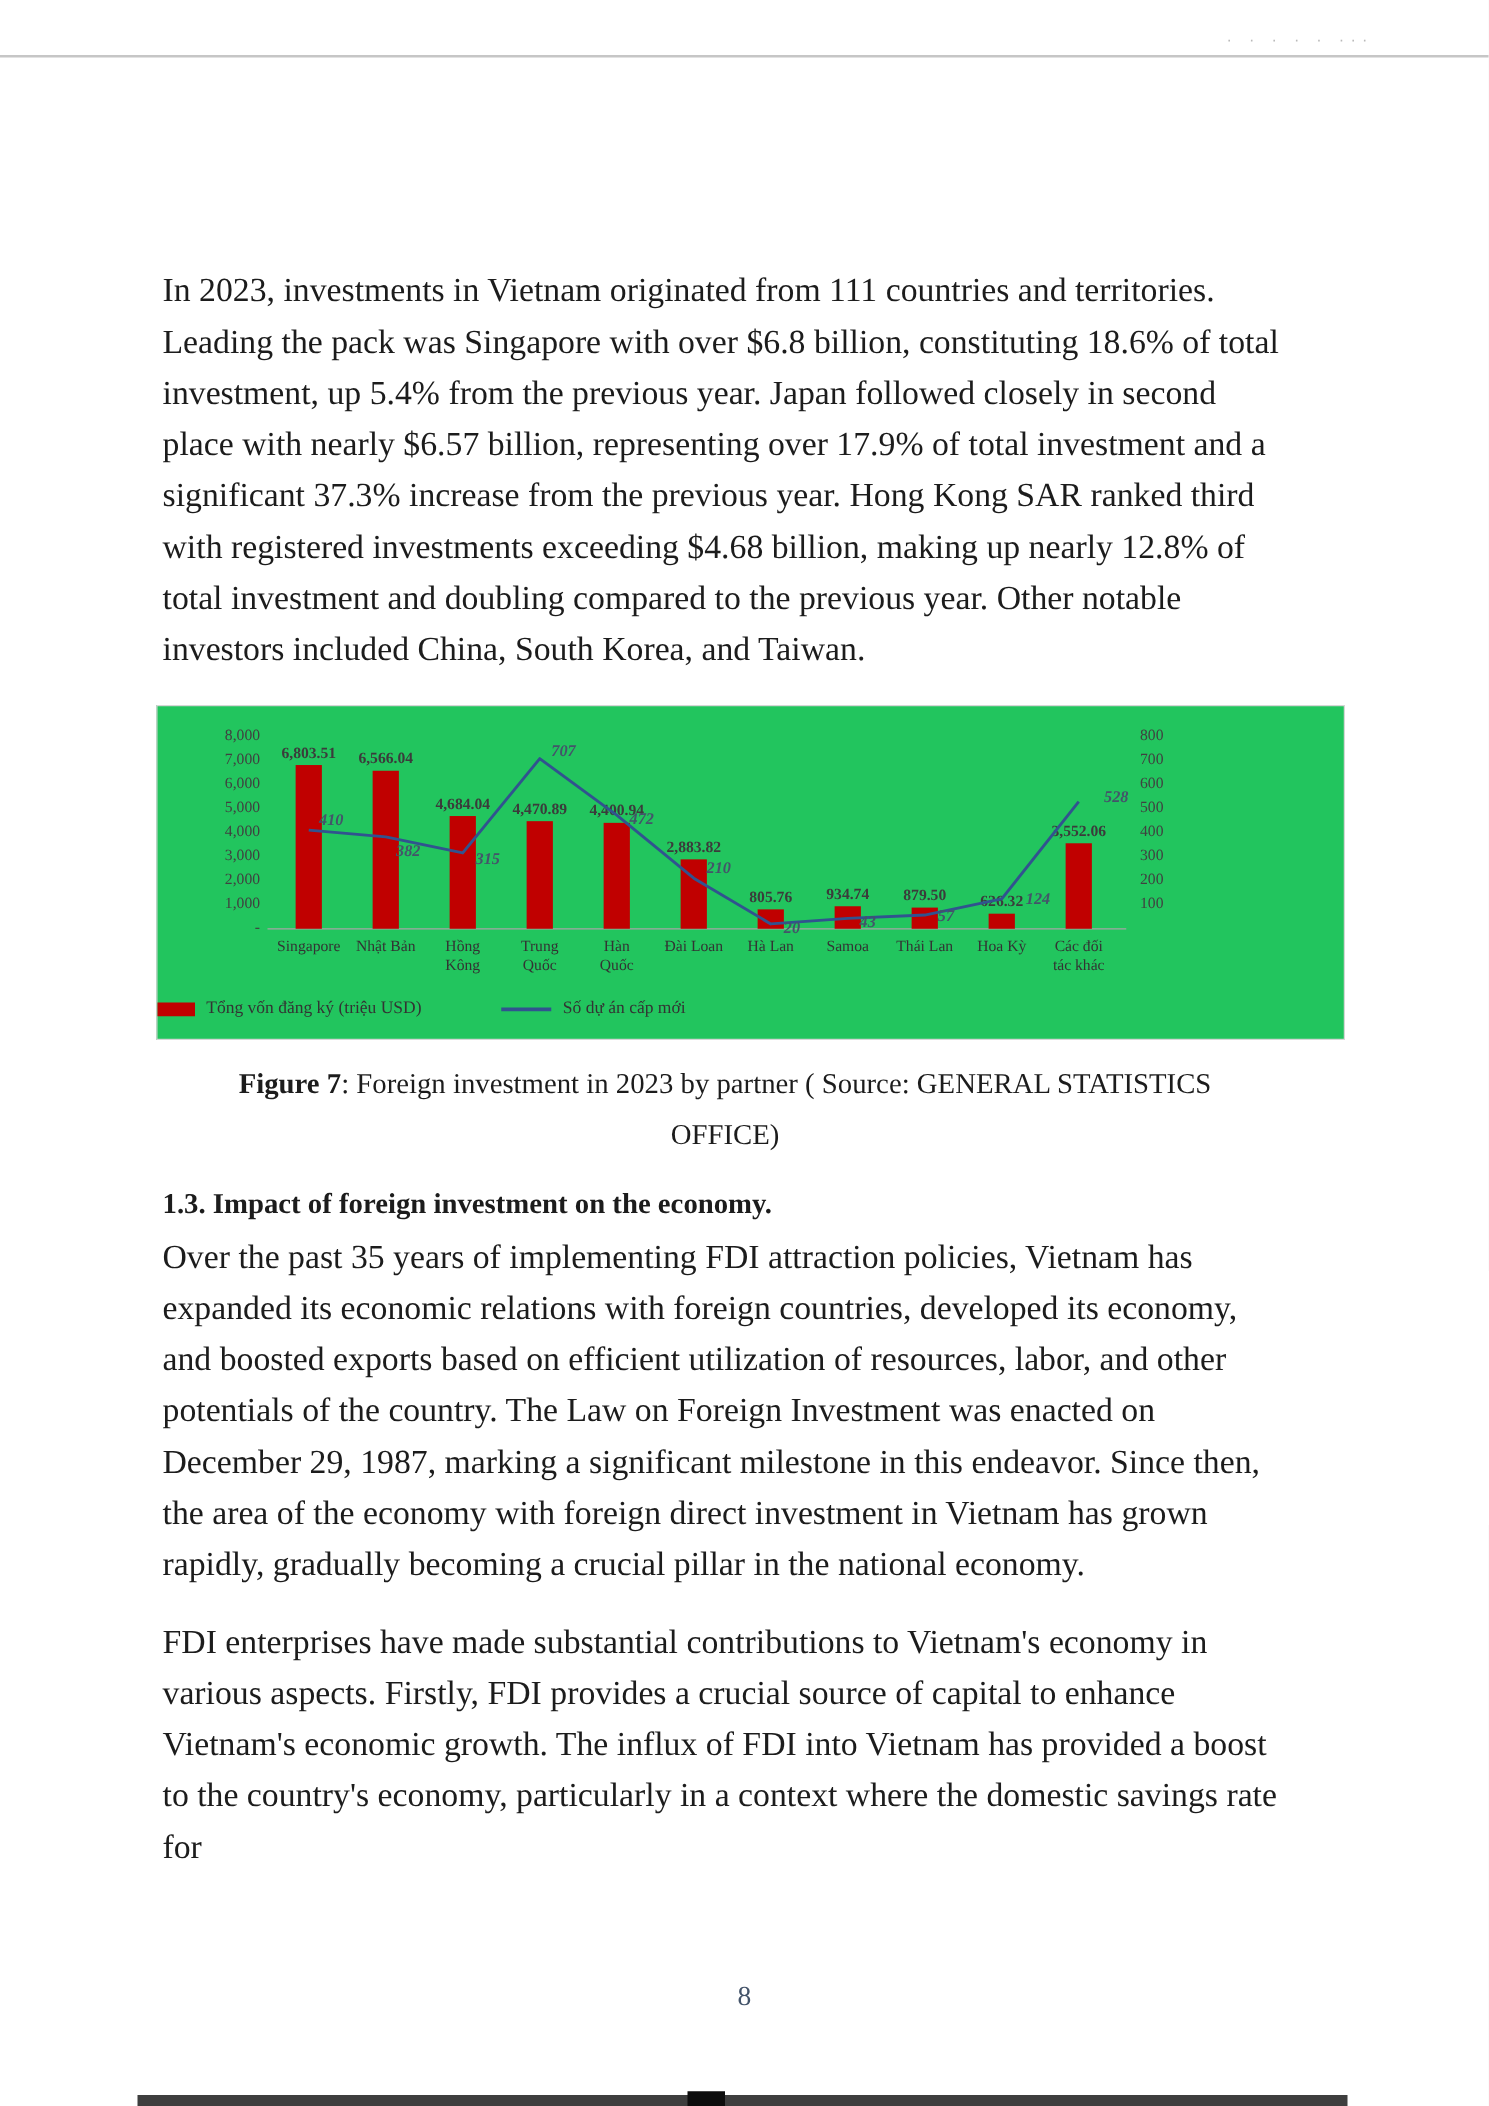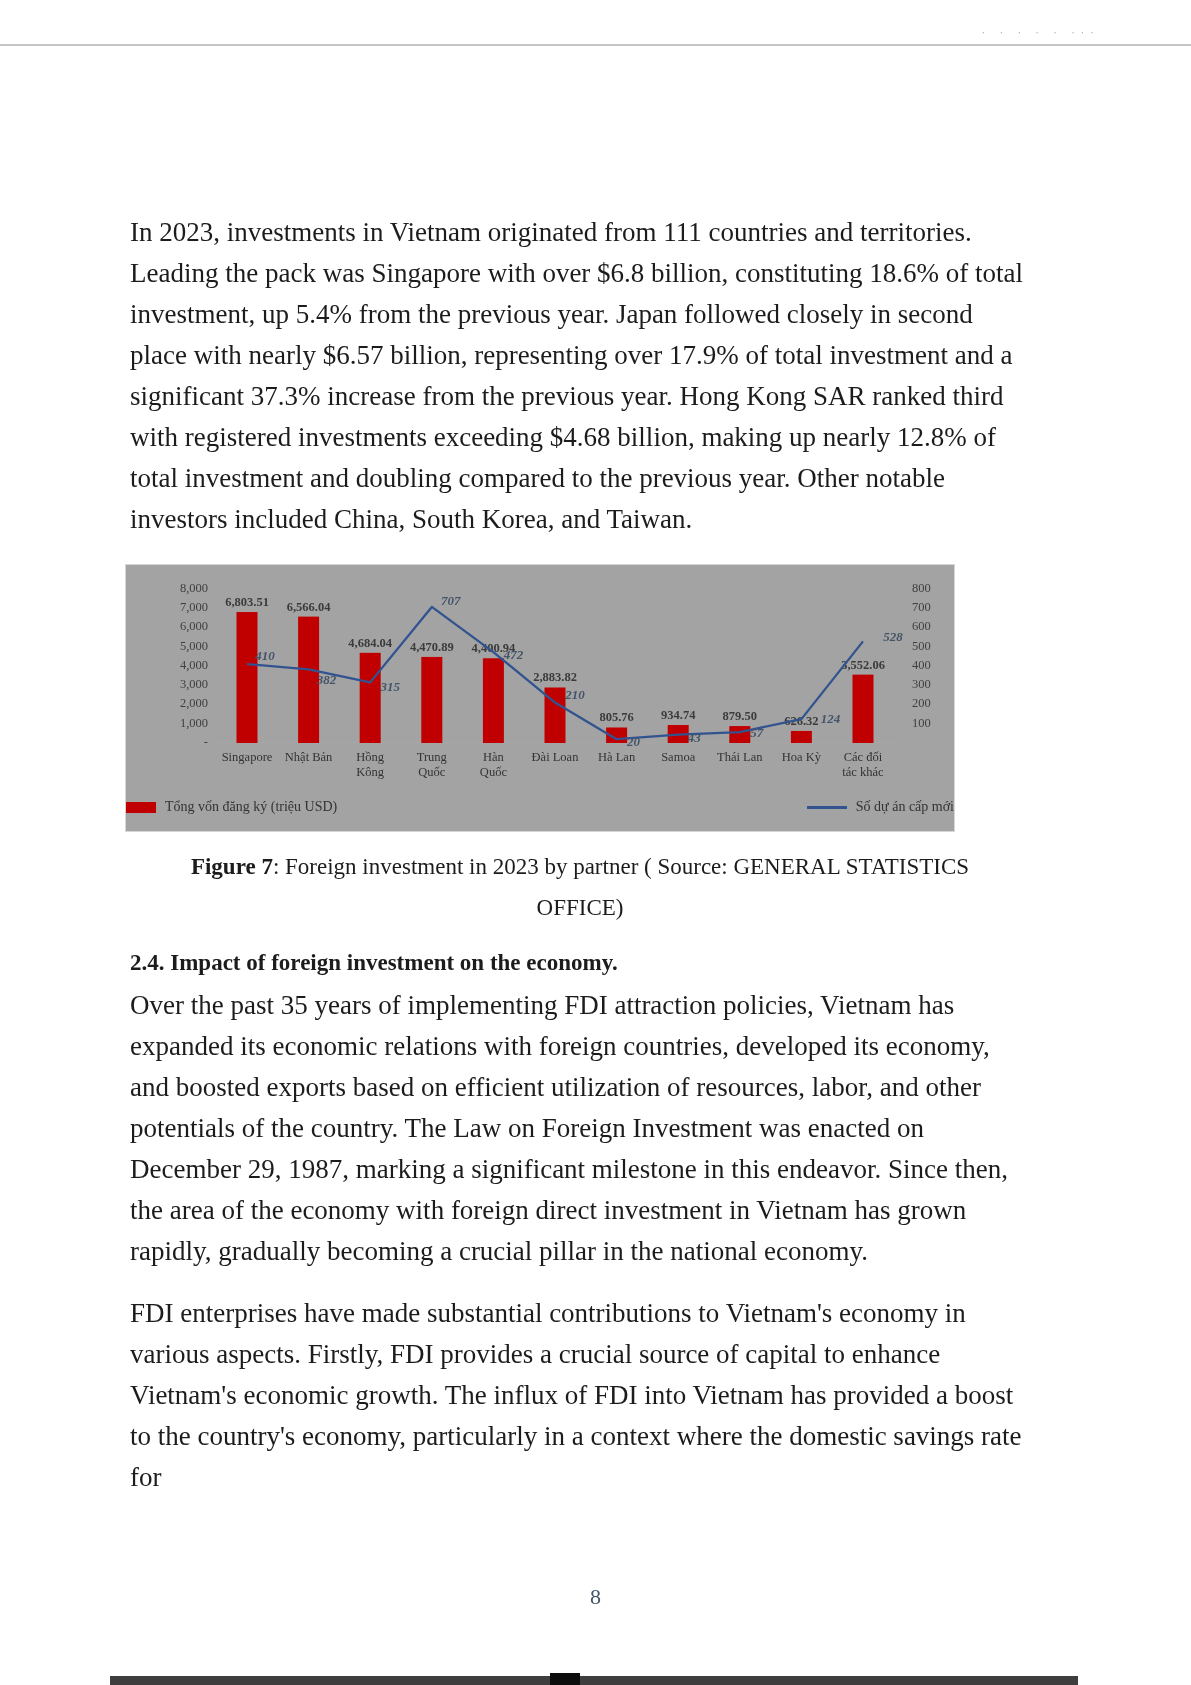--- a/index.html
+++ b/index.html
@@ -11,28 +11,28 @@
     overflow:hidden;
     font-family:"Liberation Serif", serif;
     color:#1c1c1c;
   }
   .top-rule{position:absolute;top:44px;left:0;width:100%;height:2px;background:#c6c6c6;}
   .top-dots{position:absolute;top:24px;right:92px;color:#b9b9b9;font-size:13px;letter-spacing:5px;font-family:"Liberation Sans",sans-serif;}
   .content{position:absolute;left:130px;top:212px;width:900px;}
   .para{font-size:27px;line-height:41px;margin:0;text-align:left;}
   .figure-box{
     margin:24px 0 0 -5px;
-    width:830px;
+    width:951px;
     border:1px solid #d6d6d6;
-    background:#a3a3a3;
+    background:#22c55e;
     box-sizing:border-box;
     padding:6px 0 16px 0;
   }
   .figure-box svg{display:block;font-family:"Liberation Serif",serif;}
-  .legend-row{display:flex;justify-content:space-between;align-items:center;gap:64px;margin-top:16px;font-size:14px;color:#333;}
+  .legend-row{display:flex;justify-content:flex-start;align-items:center;gap:64px;margin-top:16px;font-size:14px;color:#333;}
   .legend-item{display:flex;align-items:center;gap:9px;}
   .swatch-bar{display:inline-block;width:30px;height:11px;background:#C00000;}
   .swatch-line{display:inline-block;width:40px;height:3px;background:#31538F;}
   .caption{margin:14px auto 0 auto;max-width:840px;text-align:center;font-size:23px;line-height:41px;}
   .caption .fig-label{font-weight:bold;}
   .section-heading{margin:14px 0 0 0;font-size:23px;line-height:41px;font-weight:bold;}
   .p2{margin-top:2px;}
   .p3{margin-top:21px;}
   .page-num{position:absolute;top:1584px;left:0;width:100%;text-align:center;font-size:22px;color:#44546A;}
   .bottom-bar{position:absolute;top:1676px;left:110px;width:968px;height:9px;background:#3e3e3e;}
@@ -125,21 +125,21 @@
           <span class="swatch-line"></span>
           <span>Số dự án cấp mới</span>
         </div>
       </div>
     </div>
 
     <div class="caption">
       <span class="fig-label">Figure 7</span><span>: Foreign investment in 2023 by partner ( Source: GENERAL STATISTICS OFFICE)</span>
     </div>
 
-    <h2 class="section-heading">2.4. Impact of foreign investment on the economy.</h2>
+    <h2 class="section-heading">1.3. Impact of foreign investment on the economy.</h2>
 
     <p class="para p2">Over the past 35 years of implementing FDI attraction policies, Vietnam has expanded its economic relations with foreign countries, developed its economy, and boosted exports based on efficient utilization of resources, labor, and other potentials of the country. The Law on Foreign Investment was enacted on December 29, 1987, marking a significant milestone in this endeavor. Since then, the area of the economy with foreign direct investment in Vietnam has grown rapidly, gradually becoming a crucial pillar in the national economy.</p>
 
     <p class="para p3">FDI enterprises have made substantial contributions to Vietnam's economy in various aspects. Firstly, FDI provides a crucial source of capital to enhance Vietnam's economic growth. The influx of FDI into Vietnam has provided a boost to the country's economy, particularly in a context where the domestic savings rate for</p>
 
   </div>
 
   <div class="page-num">8</div>
 
   <div class="bottom-bar"></div>

